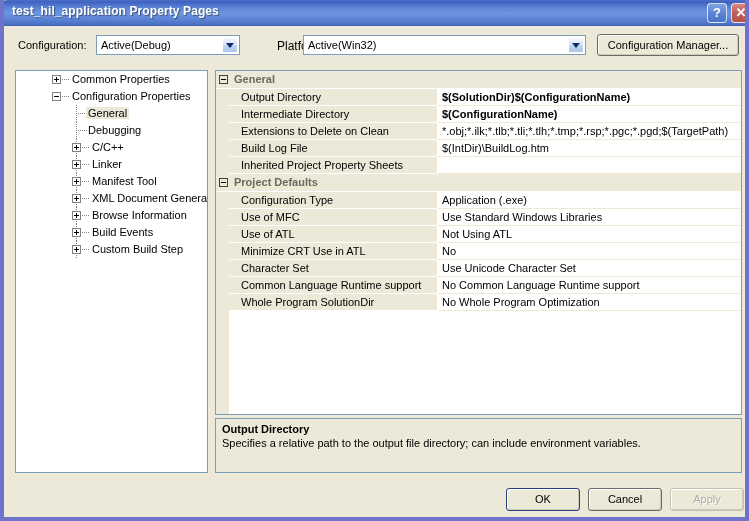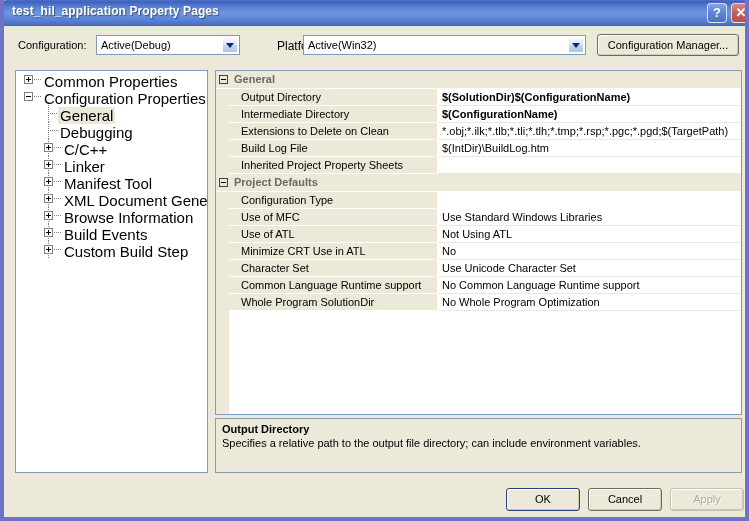--- a/index.html
+++ b/index.html
@@ -157,22 +157,23 @@
     height: 403px;
     box-sizing: border-box;
     background: #ffffff;
     border: 1px solid #7f9db9;
     overflow: hidden;
   }
   .tree-row {
     position: relative;
     height: 17px;
     white-space: nowrap;
-    font-size: 15px;
+    font-size: 11px;
     cursor: default;
+    margin-left: 28px;
   }
   .tree-row .tw-box {
     position: absolute;
     width: 9px;
     height: 9px;
     box-sizing: border-box;
     border: 1px solid #808080;
     background: #ffffff;
     top: 4px;
   }
@@ -520,20 +521,21 @@
           <div class="prop-value"></div>
         </div>
         <div class="cat-row">
           <div class="cat-box">
             <i></i>
           </div>
           <div class="cat-label">Project Defaults</div>
         </div>
         <div class="prop-row">
           <div class="prop-name">Configuration Type</div>
+          <div class="prop-value">Application (.exe)</div>
         </div>
         <div class="prop-row">
           <div class="prop-name">Use of MFC</div>
           <div class="prop-value">Use Standard Windows Libraries</div>
         </div>
         <div class="prop-row">
           <div class="prop-name">Use of ATL</div>
           <div class="prop-value">Not Using ATL</div>
         </div>
         <div class="prop-row">

